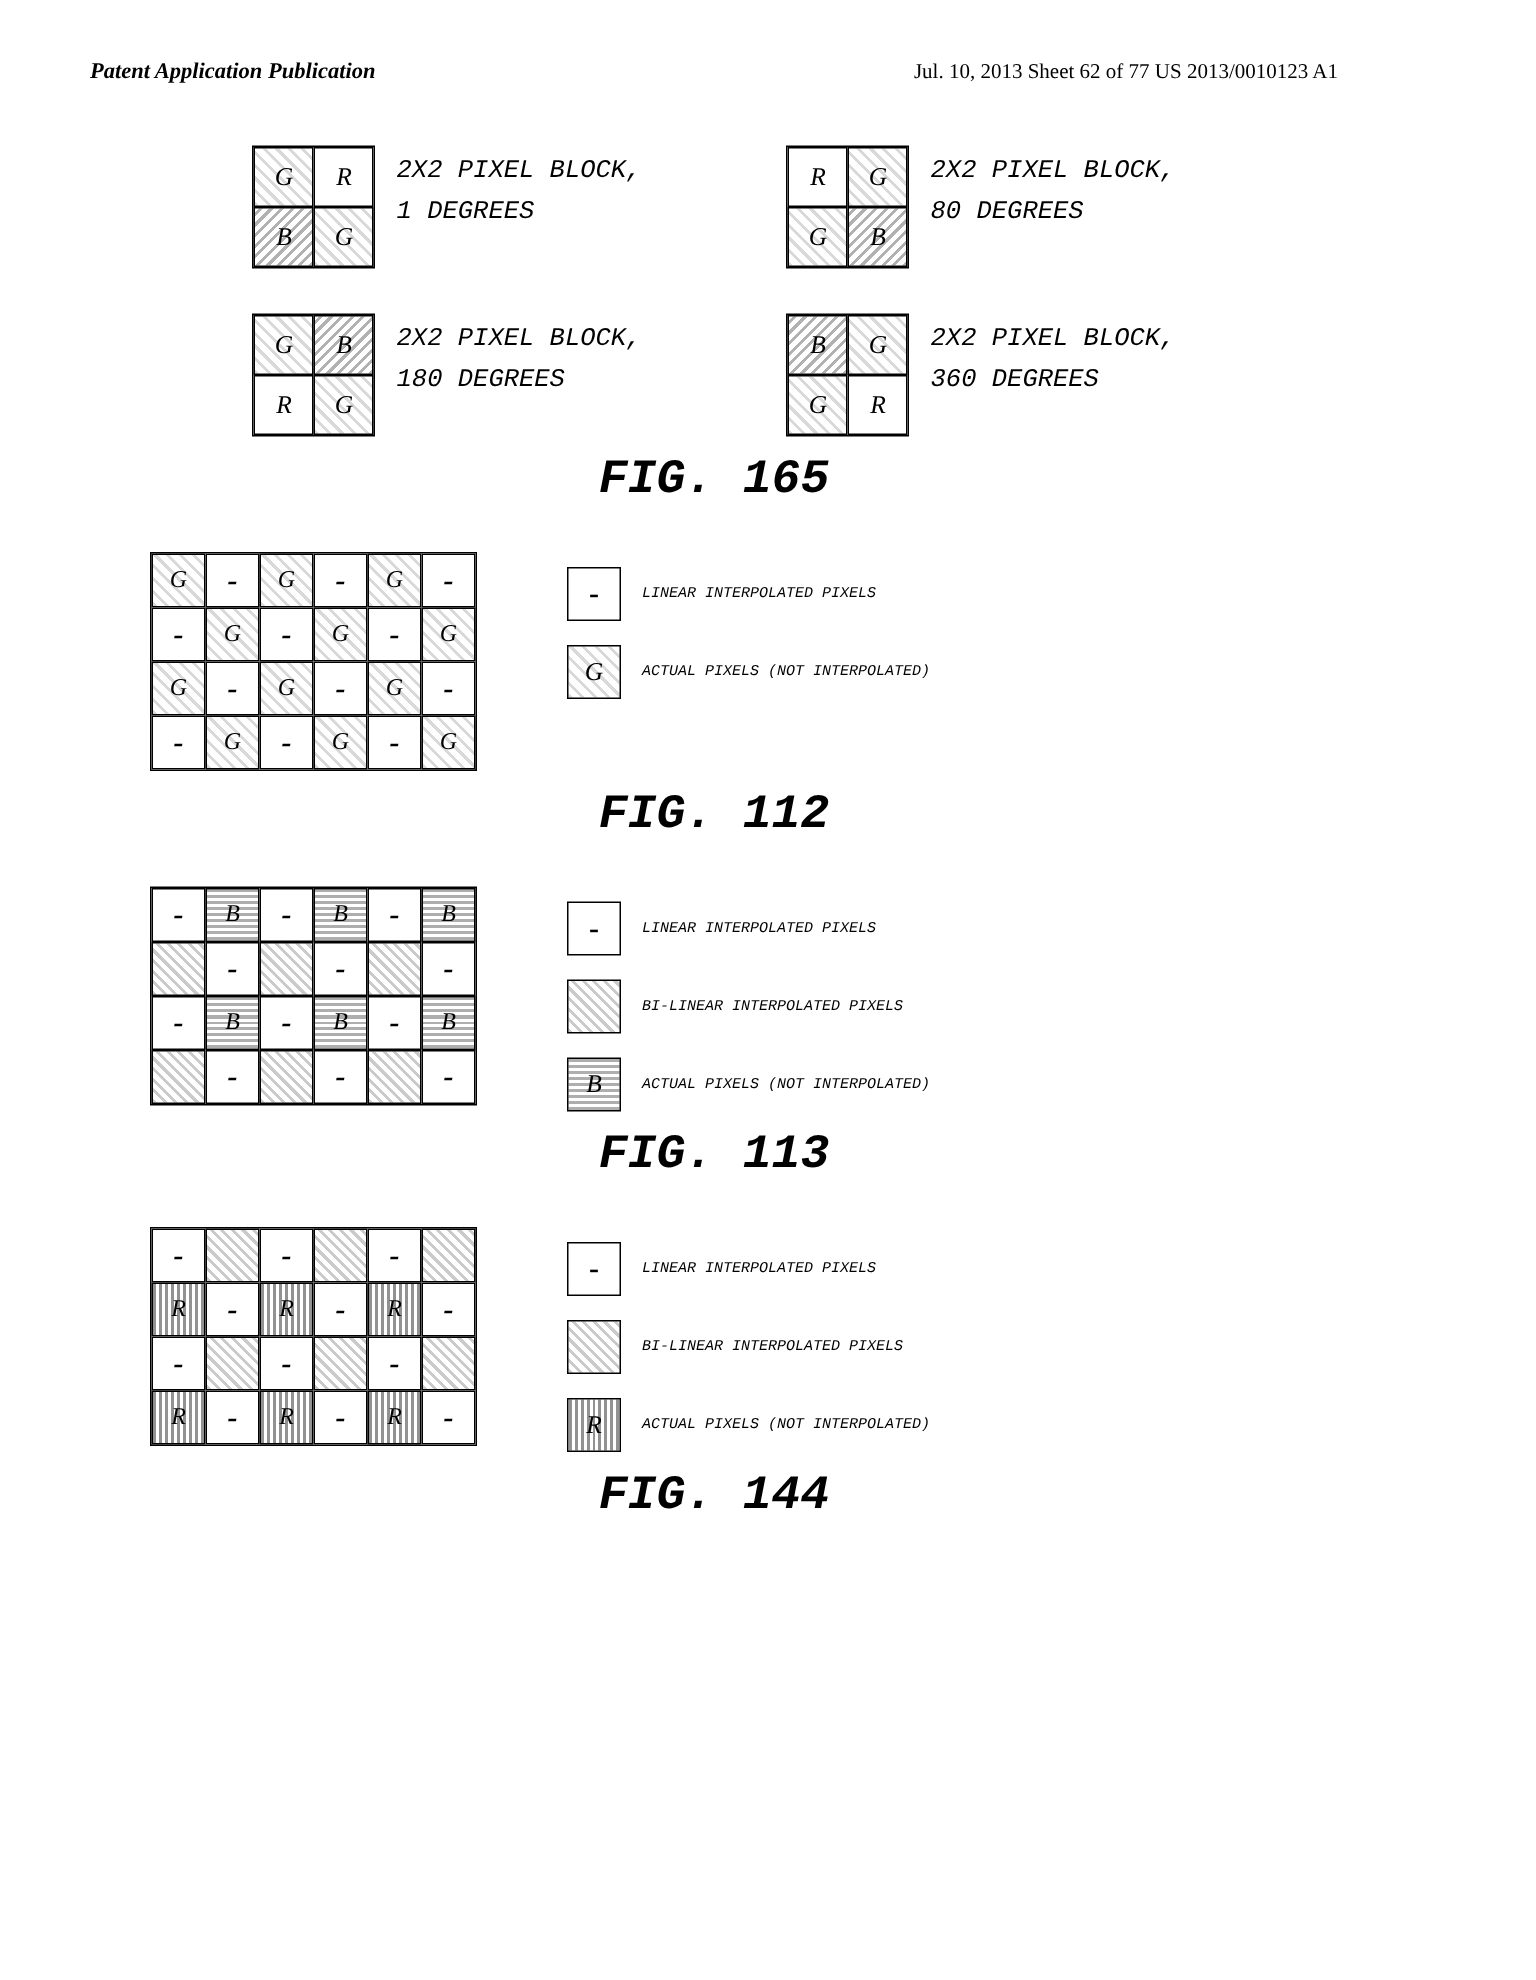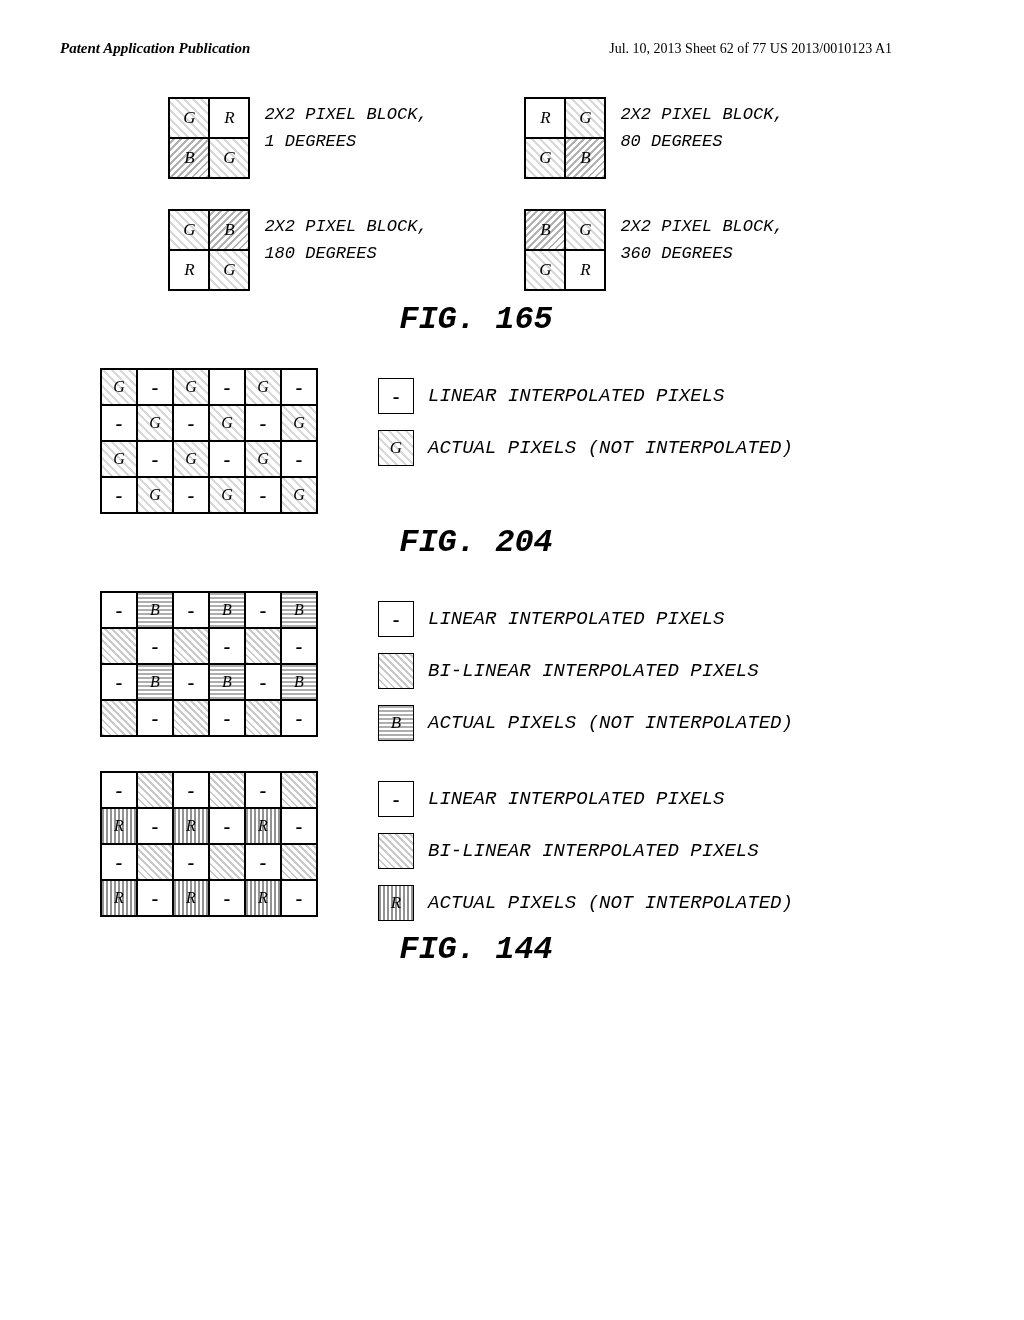--- a/index.html
+++ b/index.html
@@ -112,21 +112,21 @@
       gap: 14px;
     }
     .legend-box {
       width: 36px;
       height: 36px;
       border: 1.5px solid #000;
       flex-shrink: 0;
     }
     .legend-text {
       font-family: 'Courier New', Courier, monospace;
-      font-size: 19px;
+      font-size: 10px;
       font-style: italic;
       white-space: nowrap;
     }
 
     
     .grid-4x6 {
       display: grid;
       grid-template-columns: repeat(6, 36px);
       grid-template-rows: repeat(4, 36px);
       border: 1.5px solid #000;
@@ -330,21 +330,21 @@
         <div class="legend-item">
           <div class="legend-box cell-dash" style="display:flex;align-items:center;justify-content:center;font-size:20px;font-weight:bold;">-</div>
           <span class="legend-text">LINEAR INTERPOLATED PIXELS</span>
         </div>
         <div class="legend-item">
           <div class="legend-box cell-G" style="display:flex;align-items:center;justify-content:center;font-size:17px;font-style:italic;">G</div>
           <span class="legend-text">ACTUAL PIXELS (NOT INTERPOLATED)</span>
         </div>
       </div>
     </div>
-    <div class="fig-label">FIG. 204</div>
+    <div class="fig-label">FIG. 112</div>
   </div>
 
   <div class="fig-section">
     <div class="fig-container">
 
       <div class="grid-4x6b">
 
         <div class="cell cell-dash">-</div>
         <div class="cell cell-actual-B" style="font-style:italic;">B</div>
         <div class="cell cell-dash">-</div>
@@ -382,20 +382,21 @@
         <div class="legend-item">
           <div class="legend-box cell-bilinear"></div>
           <span class="legend-text">BI-LINEAR INTERPOLATED PIXELS</span>
         </div>
         <div class="legend-item">
           <div class="legend-box cell-actual-B" style="display:flex;align-items:center;justify-content:center;font-size:17px;font-style:italic;">B</div>
           <span class="legend-text">ACTUAL PIXELS (NOT INTERPOLATED)</span>
         </div>
       </div>
     </div>
+    <div class="fig-label">FIG. 113</div>
   </div>
 
   <div class="fig-section">
     <div class="fig-container">
 
       <div class="grid-4x6c">
 
         <div class="cell cell-dash">-</div>
         <div class="cell cell-bilinear"></div>
         <div class="cell cell-dash">-</div>

